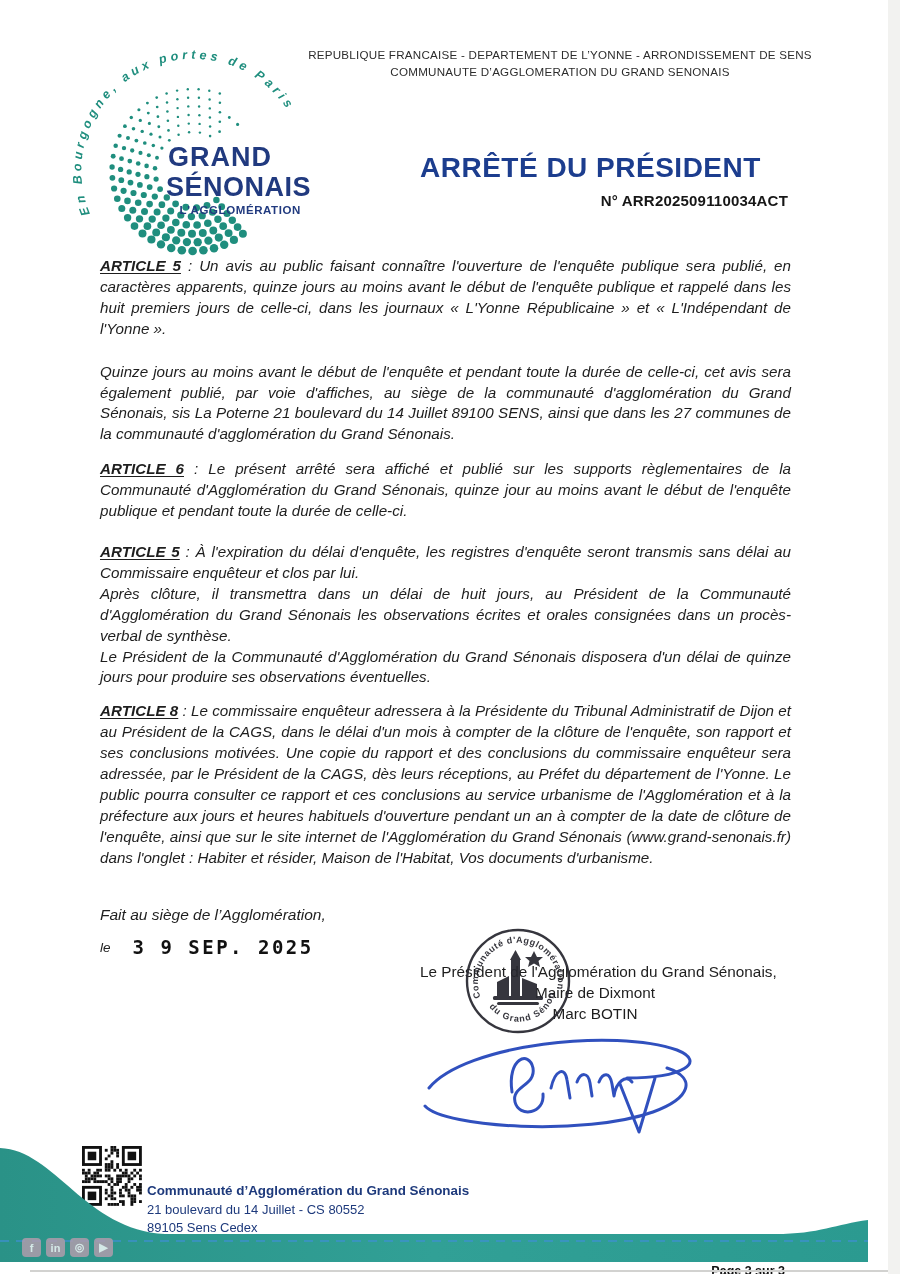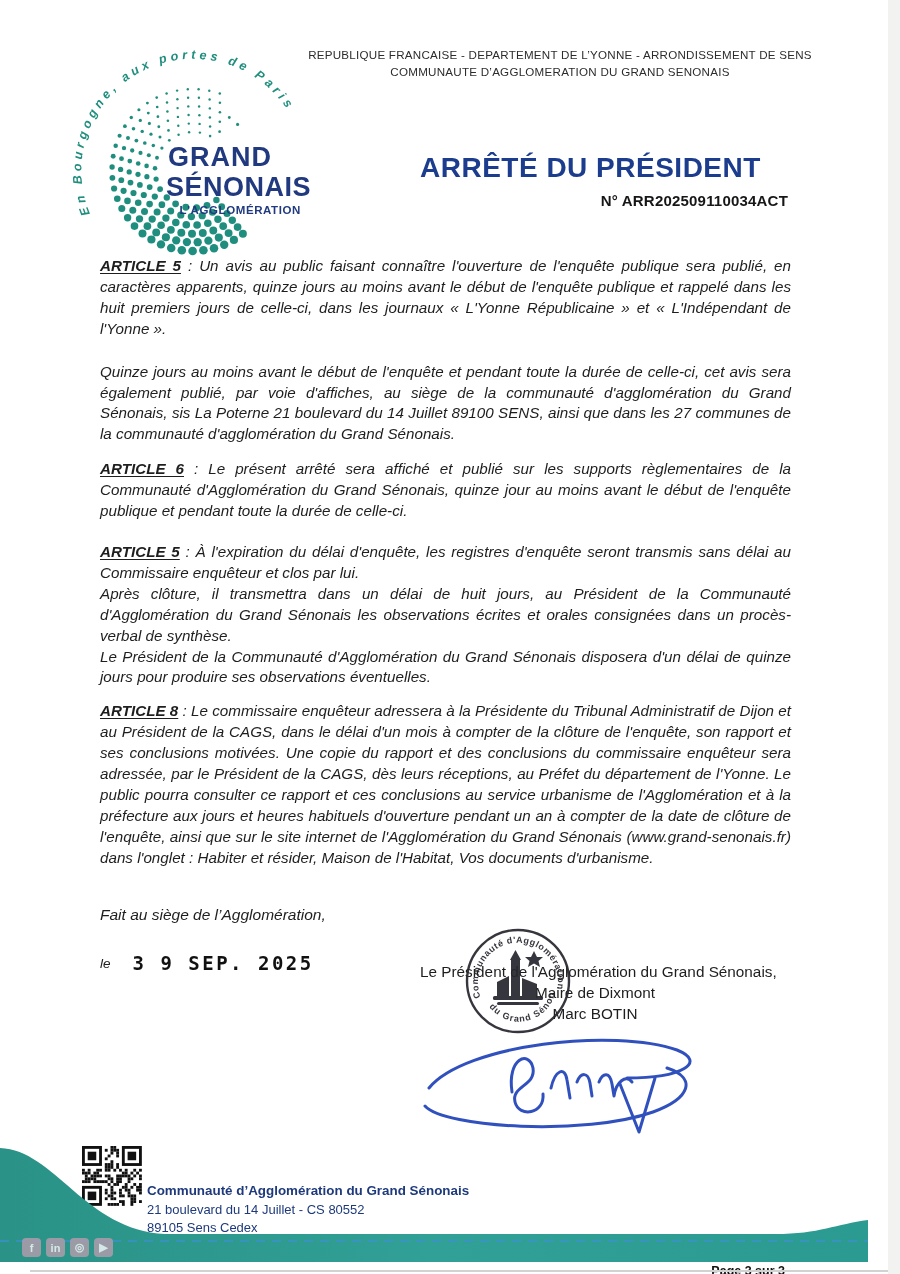--- a/index.html
+++ b/index.html
@@ -27,21 +27,21 @@
   .para{margin:0;text-align:justify;white-space:pre-line;}
   .para.p1{margin-bottom:22px;}
   .para.p2{margin-bottom:14px;}
   .para.p3{margin-bottom:20px;}
   .para.p4{margin-bottom:13px;}
   .art-label{font-weight:bold;text-decoration:underline;text-underline-offset:2px;}
 
   
   .closing{position:absolute;left:100px;top:906px;color:#1e1e1e;}
   .closing .place{font-style:italic;font-size:15.5px;}
-  .closing .date-row{margin-top:28px;display:flex;align-items:center;gap:22px;}
+  .closing .date-row{margin-top:12px;display:flex;align-items:center;gap:22px;}
   .closing .le{font-style:italic;font-size:13.5px;color:#222;}
   .date-stamp{font-family:"DejaVu Sans Mono", monospace;font-weight:bold;font-size:19px;
     letter-spacing:2.5px;color:#111;}
 
   
   .sig-block{position:absolute;left:420px;top:961px;width:350px;color:#1e1e1e;font-size:15.3px;line-height:21px;}
   .sig-block .l1{white-space:nowrap;}
   .sig-block .l2,.sig-block .l3{text-align:center;}
   .stamp-svg{position:absolute;left:461px;top:924px;opacity:.92;}
   .signature-svg{position:absolute;left:415px;top:1026px;}

